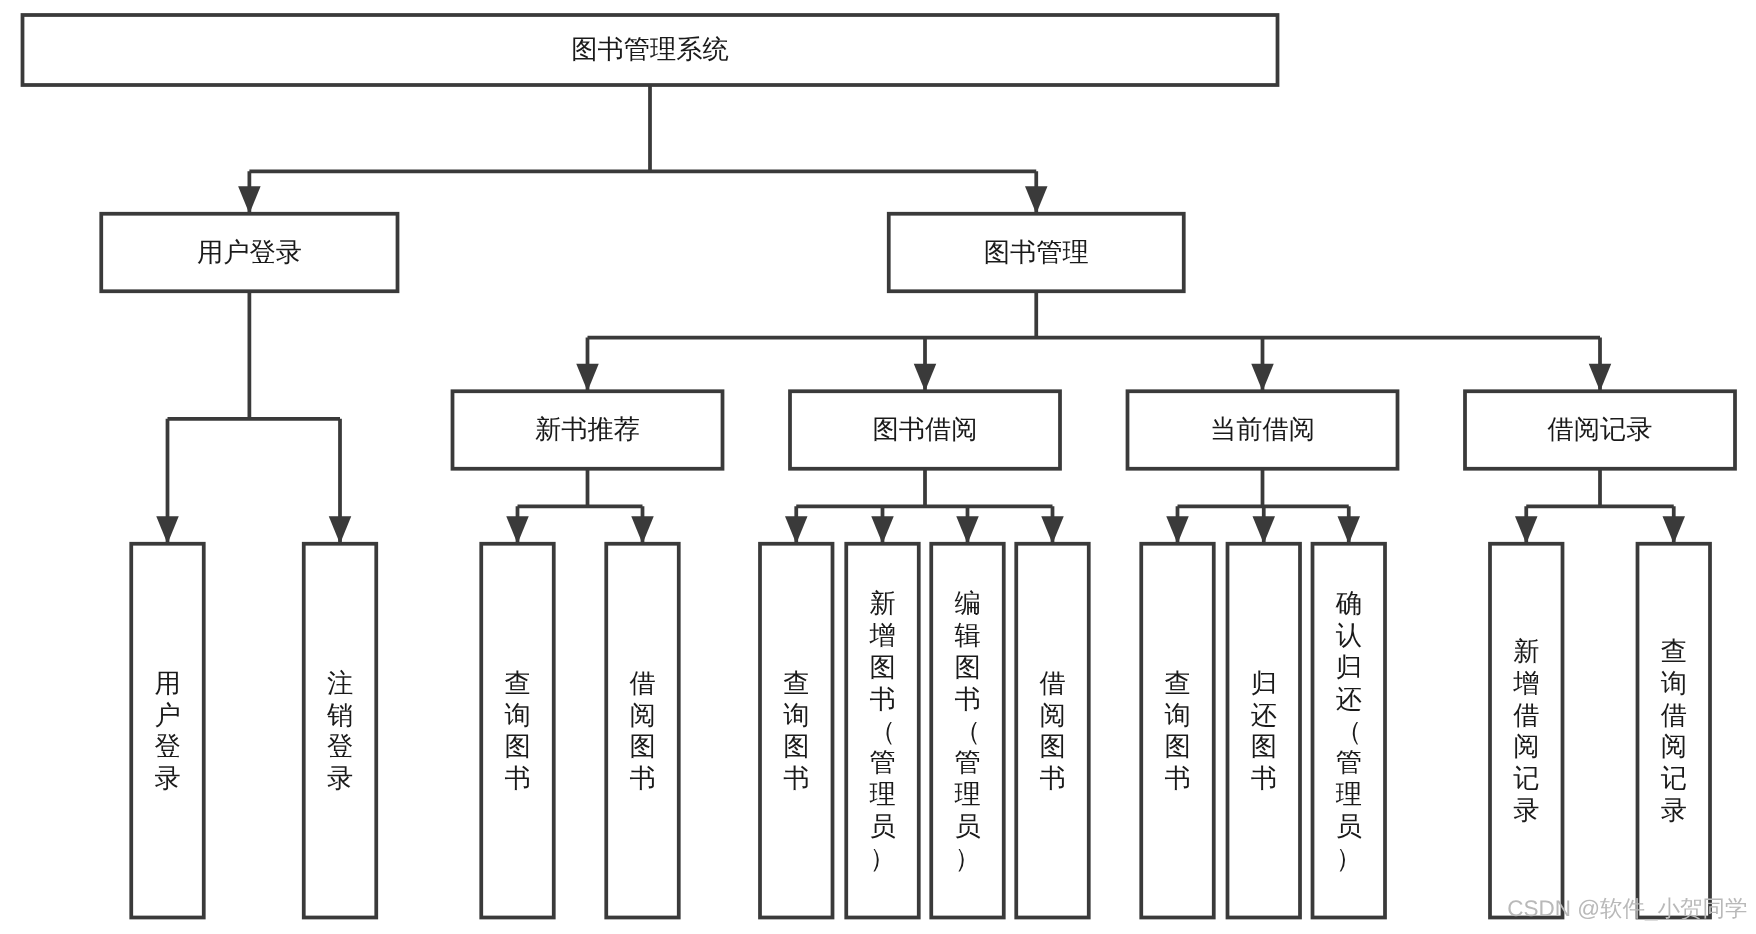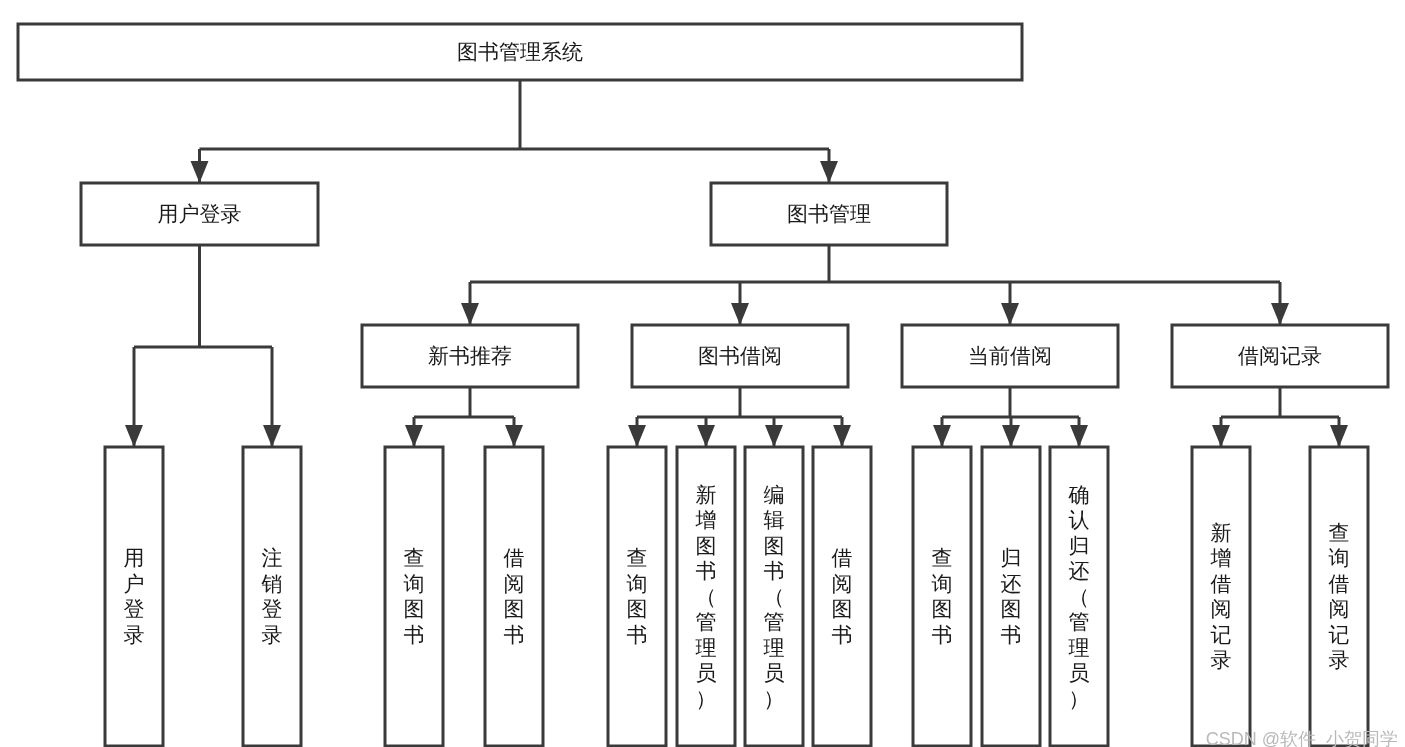--- a/index.html
+++ b/index.html
@@ -10,21 +10,21 @@
   body {
     width: 1405px;
     height: 747px;
     font-family: "Liberation Sans", "DejaVu Sans", sans-serif;
     position: relative;
     overflow: hidden;
   }
   #diagram-root {
     position: absolute;
     left: 0;
-    top: 12px;
+    top: 0;
     width: 1405px;
     height: 643px;
     border-radius: 11px;
   }
   .node-box {
     fill: #ffffff;
     stroke: #3a3a3a;
     stroke-width: 3;
   }
   .connector {

